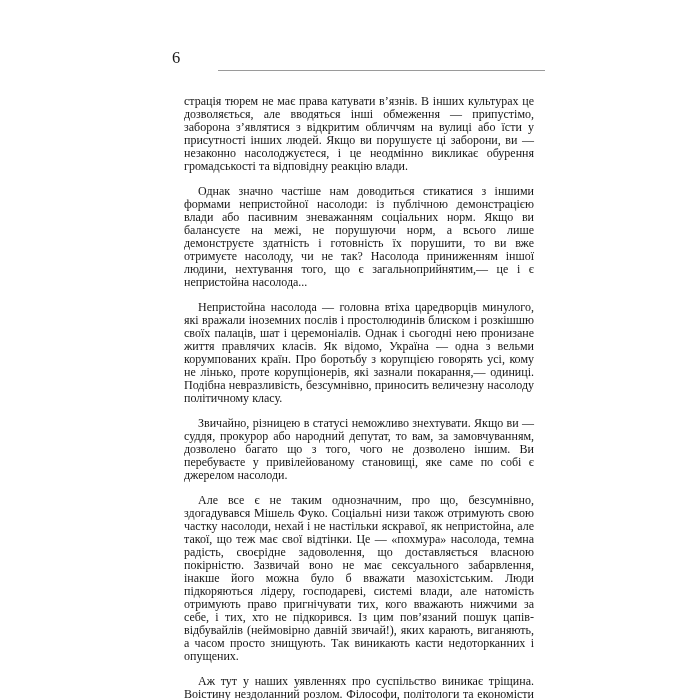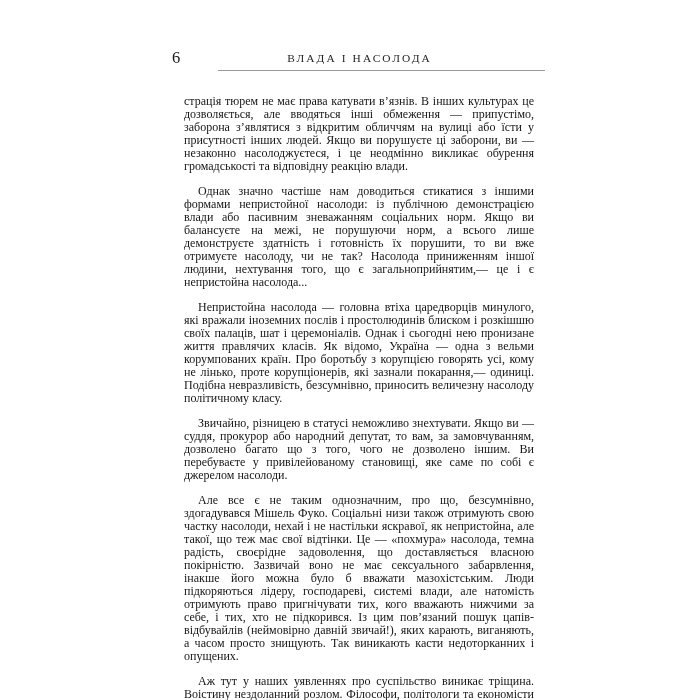--- a/index.html
+++ b/index.html
@@ -84,21 +84,20 @@
     text-indent: 0;
   }
 </style>
 </head>
 <body>
 
 <div class="page">
 
   <div class="running-head">
     <div class="folio">6</div>
-    <div class="running-title">ВЛАДА І НАСОЛОДА</div>
     <div class="head-rule"></div>
   </div>
 
   <div class="textblock">
     <p class="first">страція тюрем не має права катувати в’язнів. В інших культурах це дозволяється, але вводяться інші обмеження — припустімо, заборона з’являтися з відкритим обличчям на вулиці або їсти у присутності інших людей. Якщо ви порушуєте ці заборони, ви — незаконно насолоджуєтеся, і це неодмінно викликає обурення громадськості та відповідну реакцію влади.</p>
     <p>Однак значно частіше нам доводиться стикатися з іншими формами непристойної насолоди: із публічною демонстрацією влади або пасивним зневажанням соціальних норм. Якщо ви балансуєте на межі, не порушуючи норм, а всього лише демонструєте здатність і готовність їх порушити, то ви вже отримуєте насолоду, чи не так? Насолода приниженням іншої людини, нехтування того, що є загальноприйнятим,— це і є непристойна насолода...</p>
     <p>Непристойна насолода — головна втіха царедворців минулого, які вражали іноземних послів і простолюдинів блиском і розкішшю своїх палаців, шат і церемоніалів. Однак і сьогодні нею пронизане життя правлячих класів. Як відомо, Україна — одна з вельми корумпованих країн. Про боротьбу з корупцією говорять усі, кому не лінько, проте корупціонерів, які зазнали покарання,— одиниці. Подібна невразливість, безсумнівно, приносить величезну насолоду політичному класу.</p>
     <p>Звичайно, різницею в статусі неможливо знехтувати. Якщо ви — суддя, прокурор або народний депутат, то вам, за замовчуванням, дозволено багато що з того, чого не дозволено іншим. Ви перебуваєте у привілейованому становищі, яке саме по собі є джерелом насолоди.</p>
     <p>Але все є не таким однозначним, про що, безсумнівно, здогадувався Мішель Фуко. Соціальні низи також отримують свою частку насолоди, нехай і не настільки яскравої, як непристойна, але такої, що теж має свої відтінки. Це — «похмура» насолода, темна радість, своєрідне задоволення, що доставляється власною покірністю. Зазвичай воно не має сексуального забарвлення, інакше його можна було б вважати мазохістським. Люди підкоряються лідеру, господареві, системі влади, але натомість отримують право пригнічувати тих, кого вважають нижчими за себе, і тих, хто не підкорився. Із цим пов’язаний пошук цапів-відбувайлів (неймовірно давній звичай!), яких карають, виганяють, а часом просто знищують. Так виникають касти недоторканних і опущених.</p>
     <p>Аж тут у наших уявленнях про суспільство виникає тріщина. Воістину нездоланний розлом. Філософи, політологи та економісти з рідкісною одностайністю вважають, що прагнення до влади є одвіку притаманним людині. Воля до влади — природна і незмінна. «Що поганого в тому, що вищий бажає панувати над нижчим?» — запитував Ніцше. Такої самої думки дотримувалися Геґель і Маркс, так вважають багато</p>

